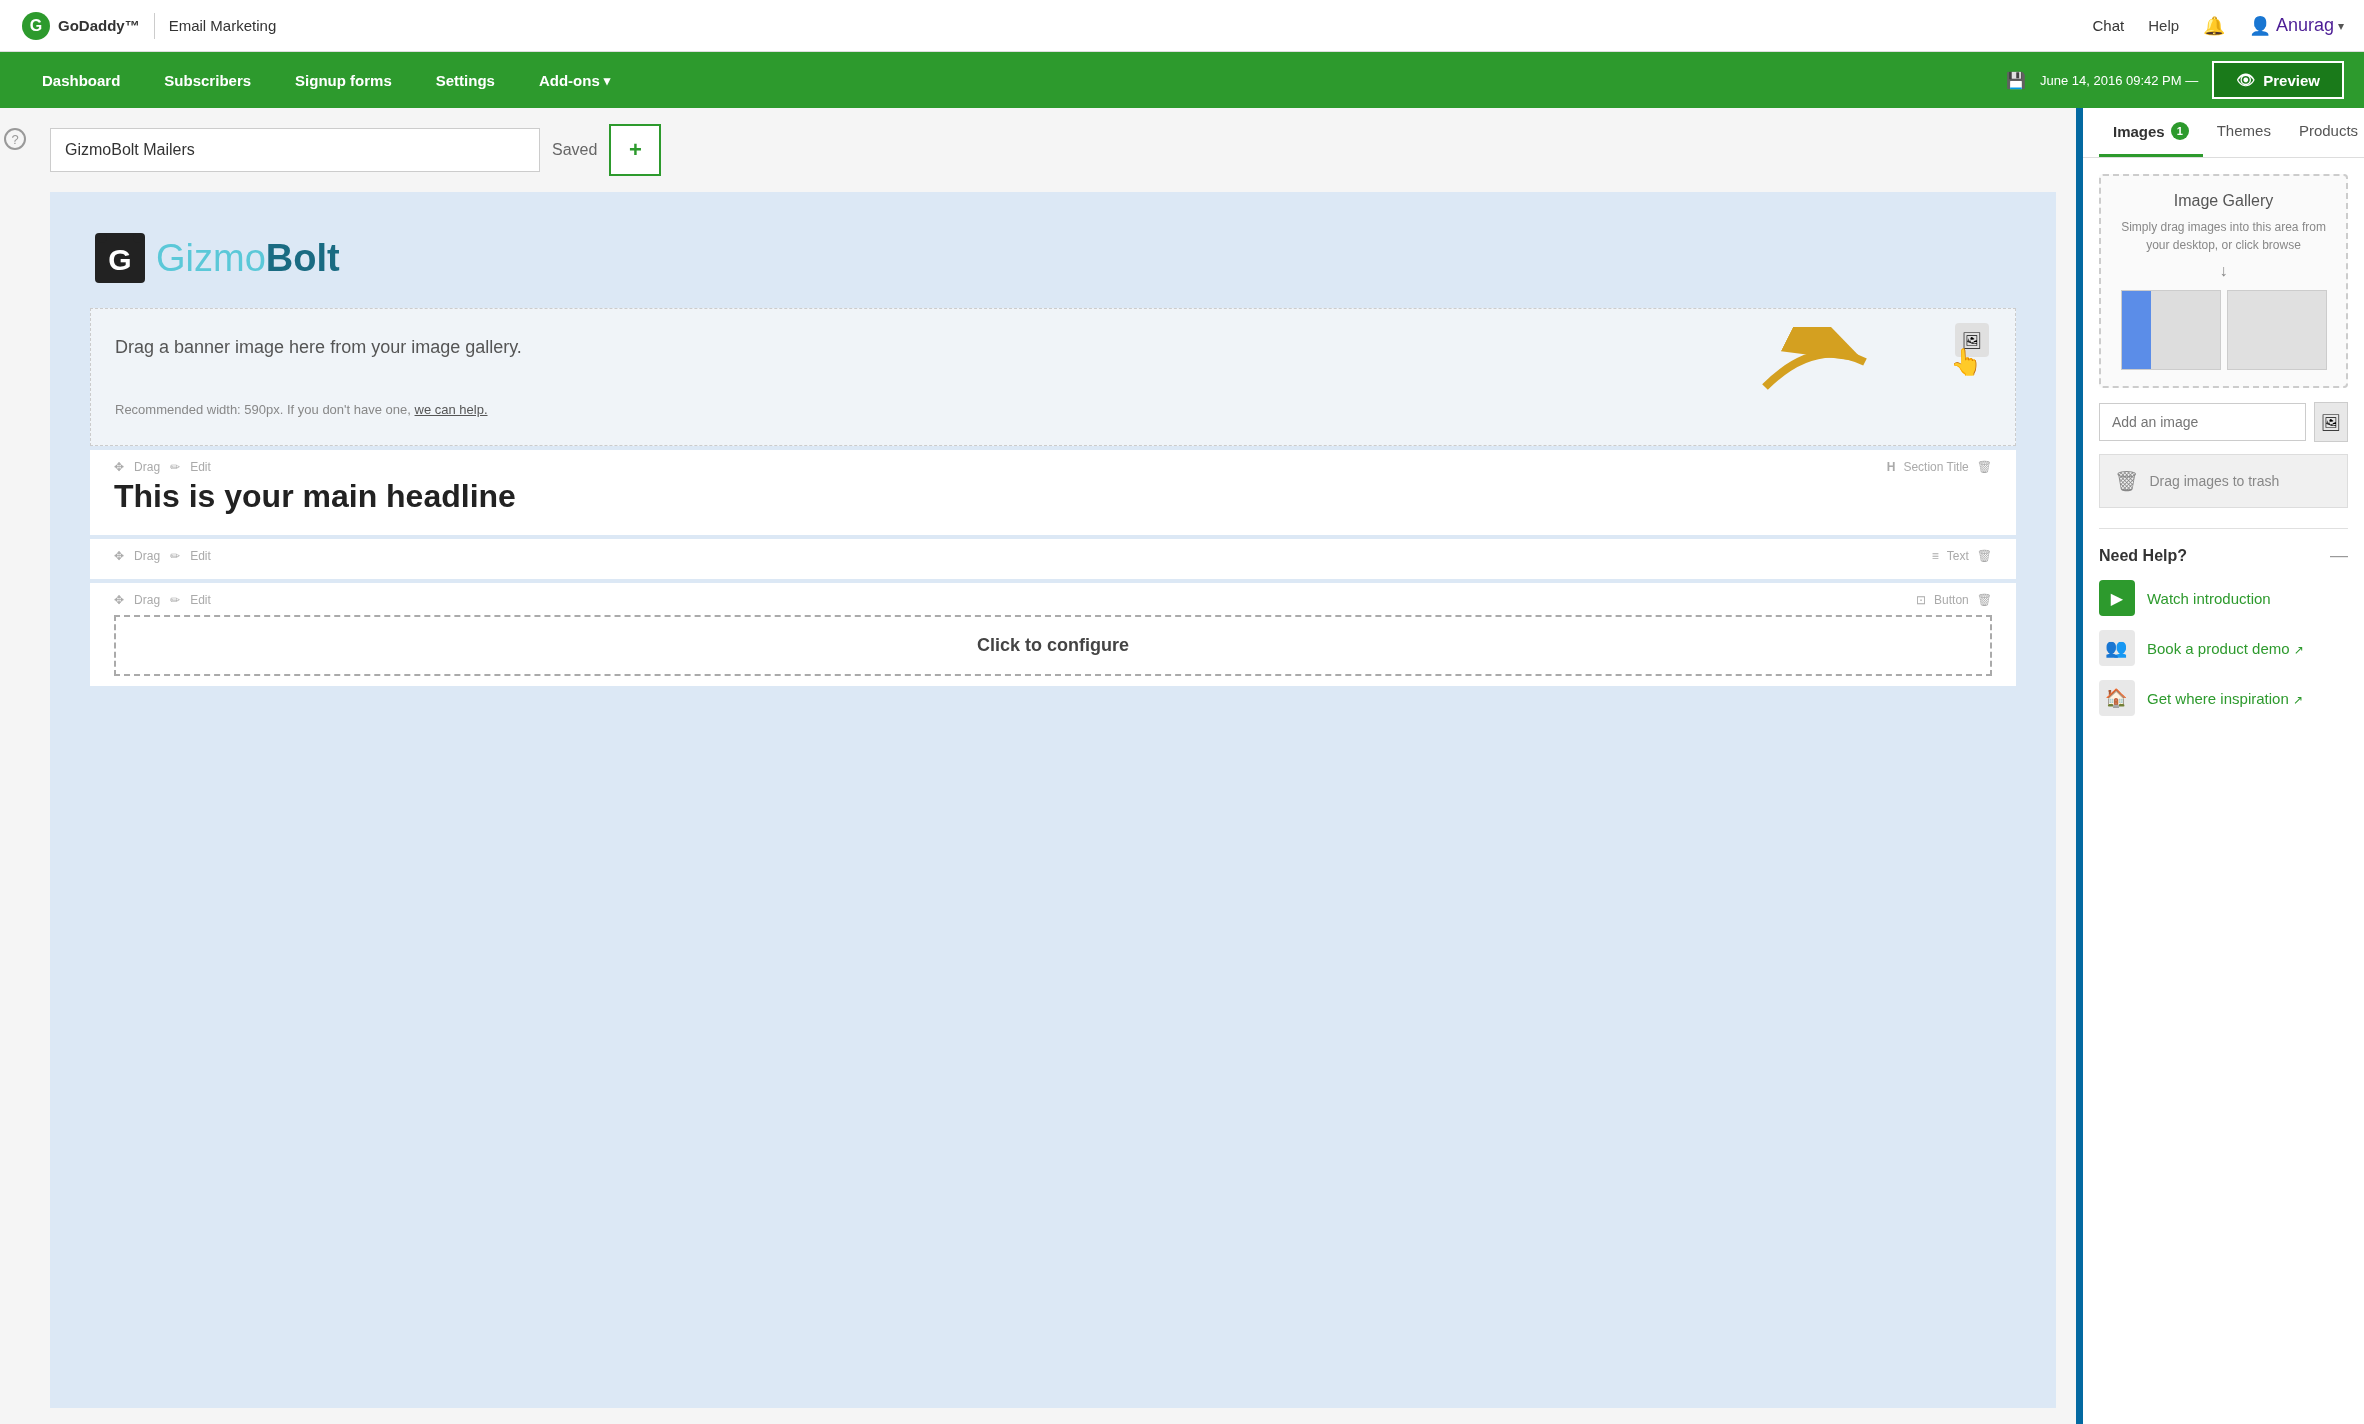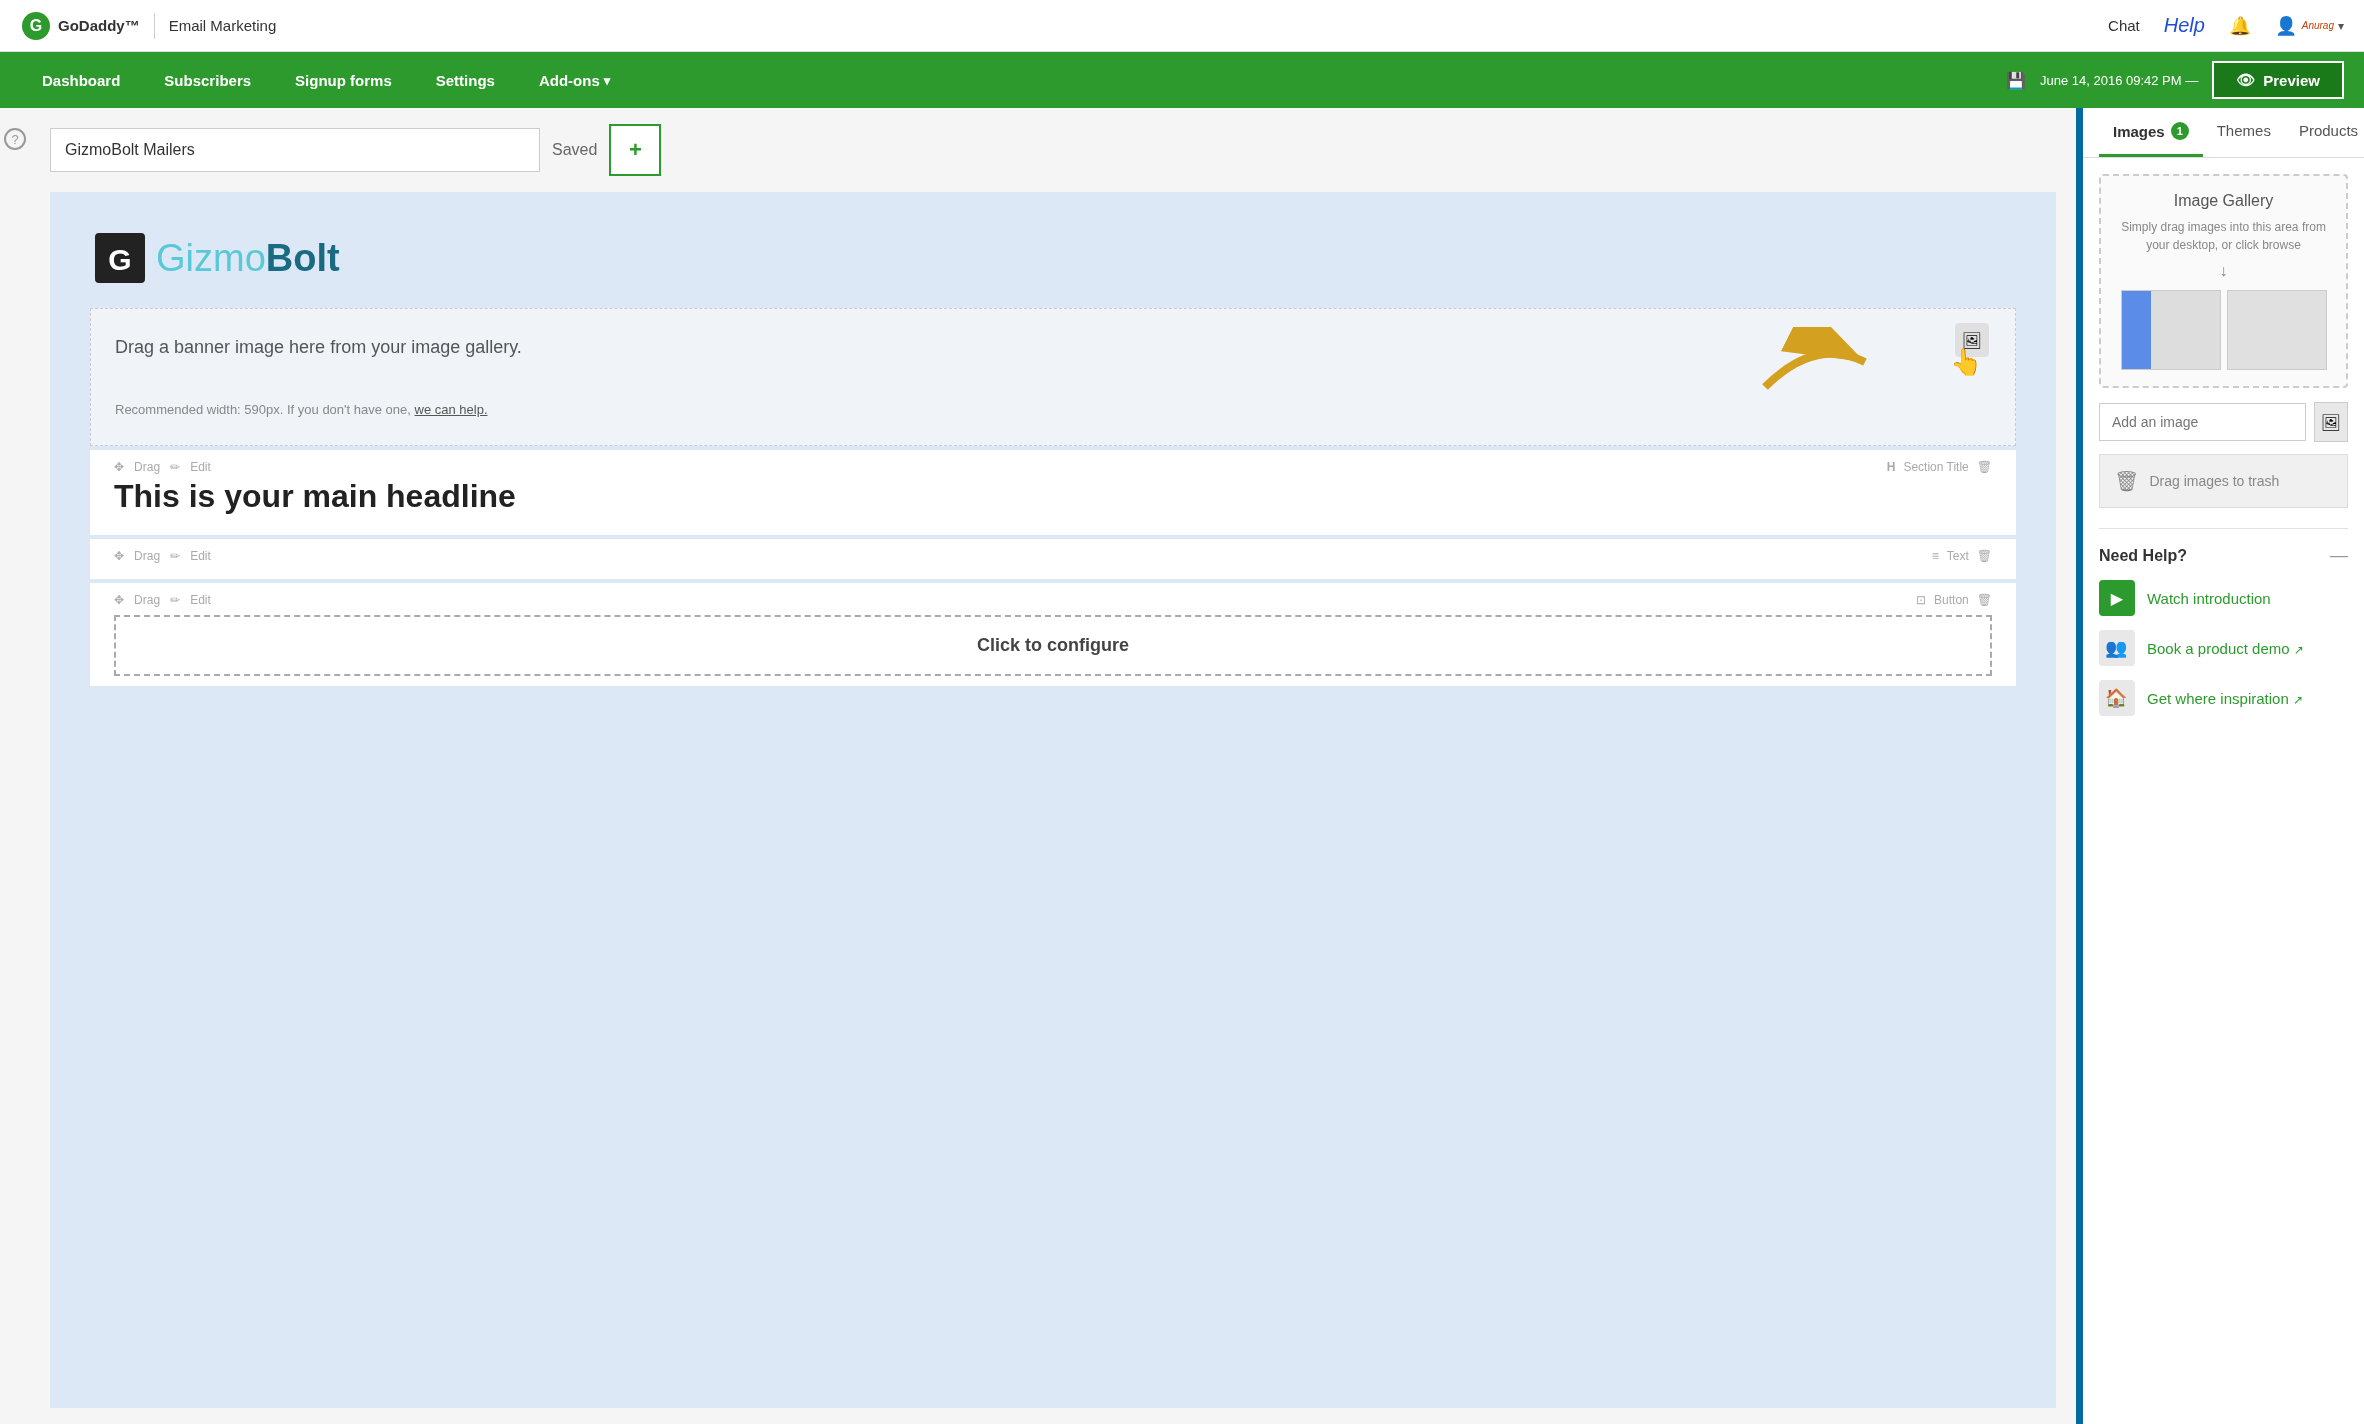--- a/index.html
+++ b/index.html
@@ -15,25 +15,25 @@
         <circle cx="16" cy="16" r="14" fill="#2d9a2d"></circle>
         <text x="16" y="21" text-anchor="middle" fill="white" font-size="16" font-weight="bold">G</text>
       </svg>
     </span>
     <span style="font-size:15px;font-weight:bold;color:#333;">GoDaddy™</span>
     <span style="width:1px;height:26px;background:#ccc;margin:0 8px;"></span>
     <span style="font-size:15px;color:#333;">Email Marketing</span>
   </div>
   <div style="margin-left:auto;display:flex;align-items:center;gap:24px;">
     <a style="text-decoration:none;color:#333;font-size:15px;">Chat</a>
-    <a style="text-decoration:none;color:#1d4ed8;font-size:20px;font-style:italic;">Help</a>
+    <a style="text-decoration:none;color:#404040;font-size:15px;">Help</a>
     <span style="font-size:18px;color:#555;cursor:pointer;">🔔</span>
     <span style="display:flex;align-items:center;gap:4px;cursor:pointer;">
       <span style="font-size:18px;">👤</span>
-      <span style="font-size:10px;color:#c2410c;font-style:italic;">Anurag</span>
+      <span style="font-size:18px;color:#4c1d95;">Anurag</span>
       <span style="font-size:12px;color:#555;">▾</span>
     </span>
   </div>
 </nav>
 
 <nav style="background:#2d9a2d;display:flex;align-items:center;padding:0 20px;height:56px;">
   <div style="display:flex;align-items:center;">
     <a style="color:#fff;font-size:15px;font-weight:bold;padding:16px 22px;height:56px;display:flex;align-items:center;cursor:pointer;text-decoration:none;">Dashboard</a>
     <a style="color:#fff;font-size:15px;font-weight:bold;padding:0 22px;height:56px;display:flex;align-items:center;cursor:pointer;text-decoration:none;">Subscribers</a>
     <a style="color:#fff;font-size:15px;font-weight:bold;padding:0 22px;height:60px;display:flex;align-items:center;cursor:pointer;text-decoration:none;">Signup forms</a>

